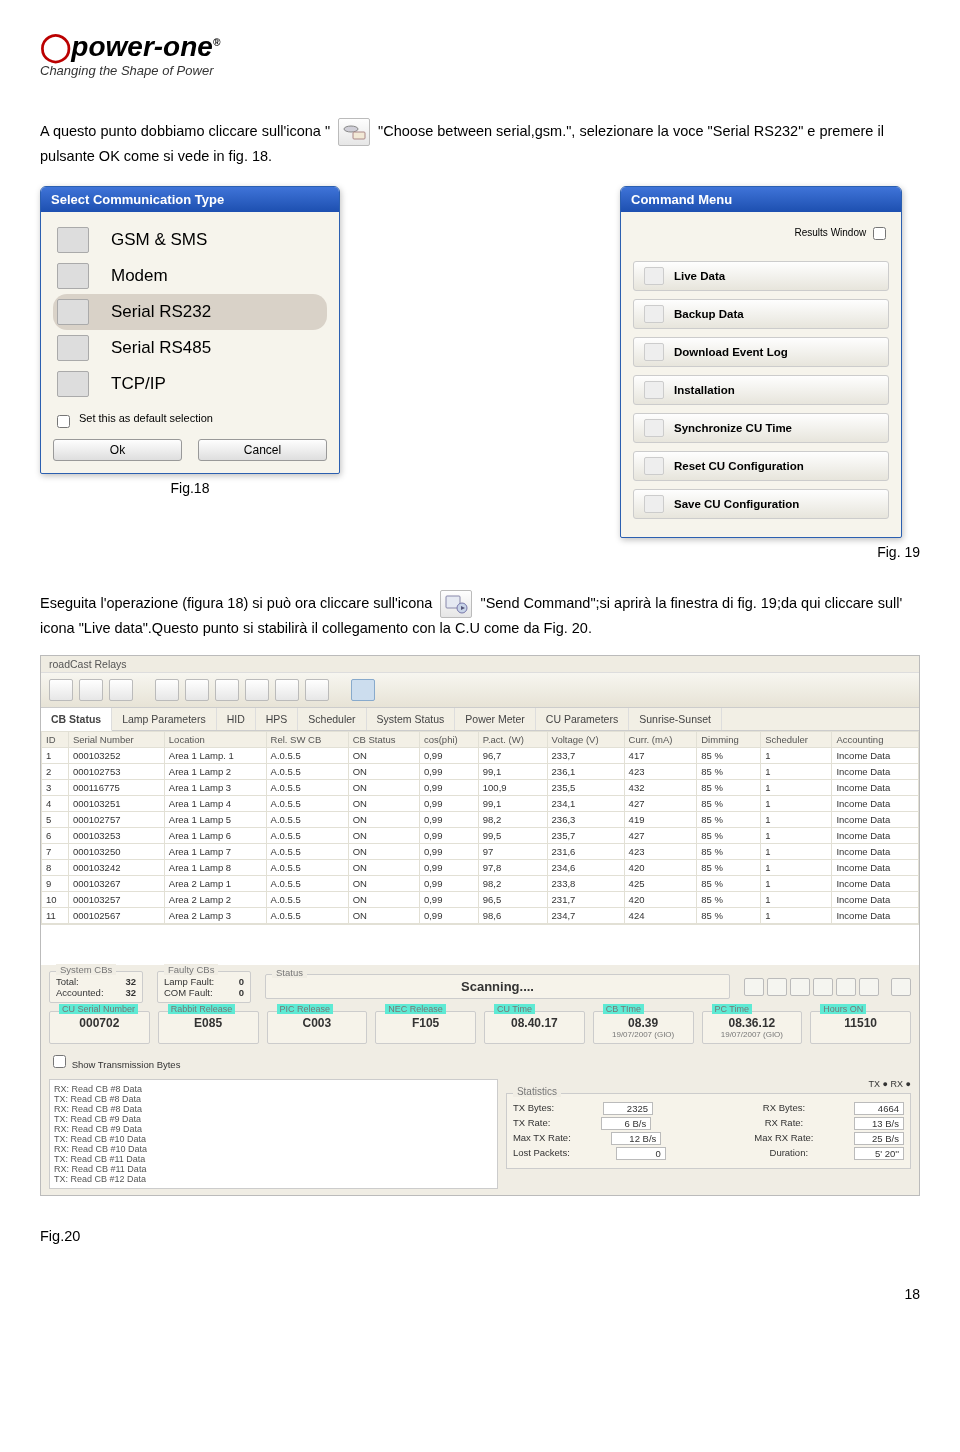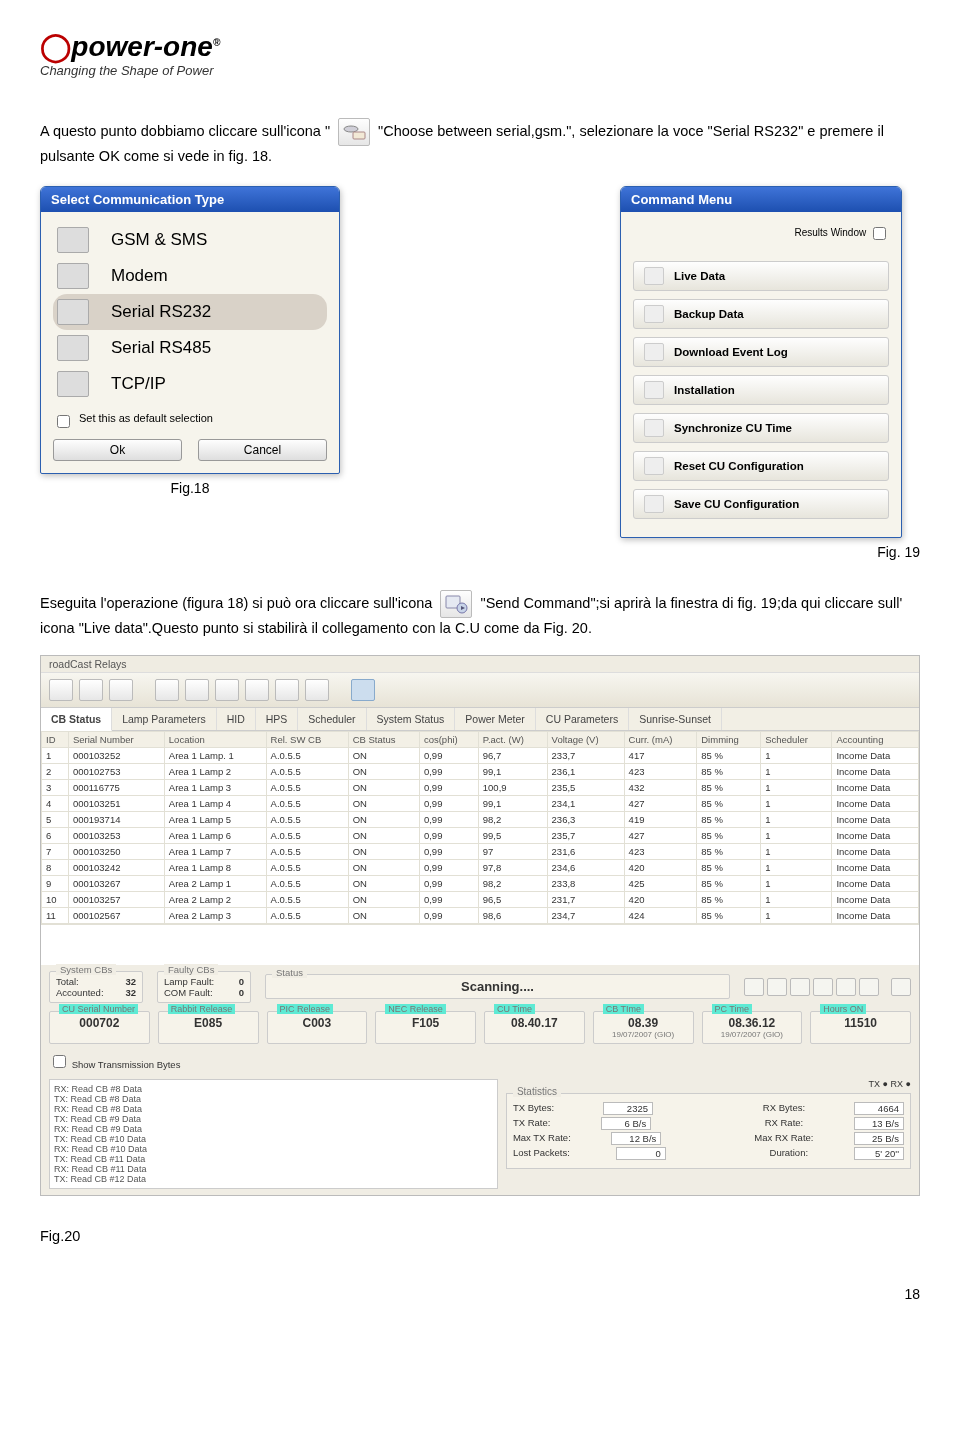--- a/index.html
+++ b/index.html
@@ -344,21 +344,21 @@
           <td>0,99</td>
           <td>99,1</td>
           <td>234,1</td>
           <td>427</td>
           <td>85 %</td>
           <td>1</td>
           <td>Income Data</td>
         </tr>
         <tr>
           <td>5</td>
-          <td>000193714</td>
+          <td>000102757</td>
           <td>Area 1  Lamp  5</td>
           <td>A.0.5.5</td>
           <td>ON</td>
           <td>0,99</td>
           <td>98,2</td>
           <td>236,3</td>
           <td>419</td>
           <td>85 %</td>
           <td>1</td>
           <td>Income Data</td>

